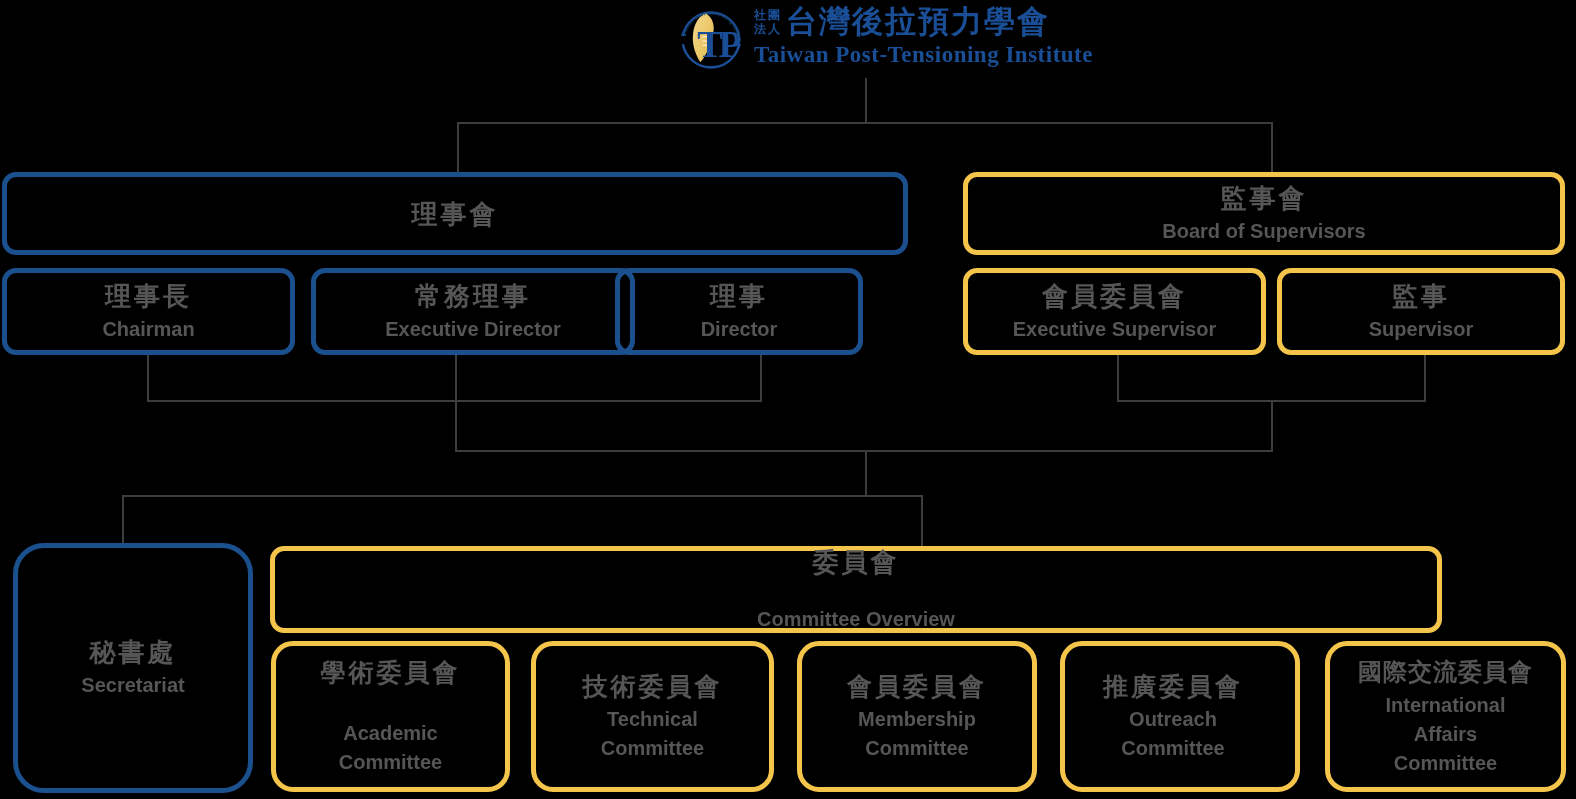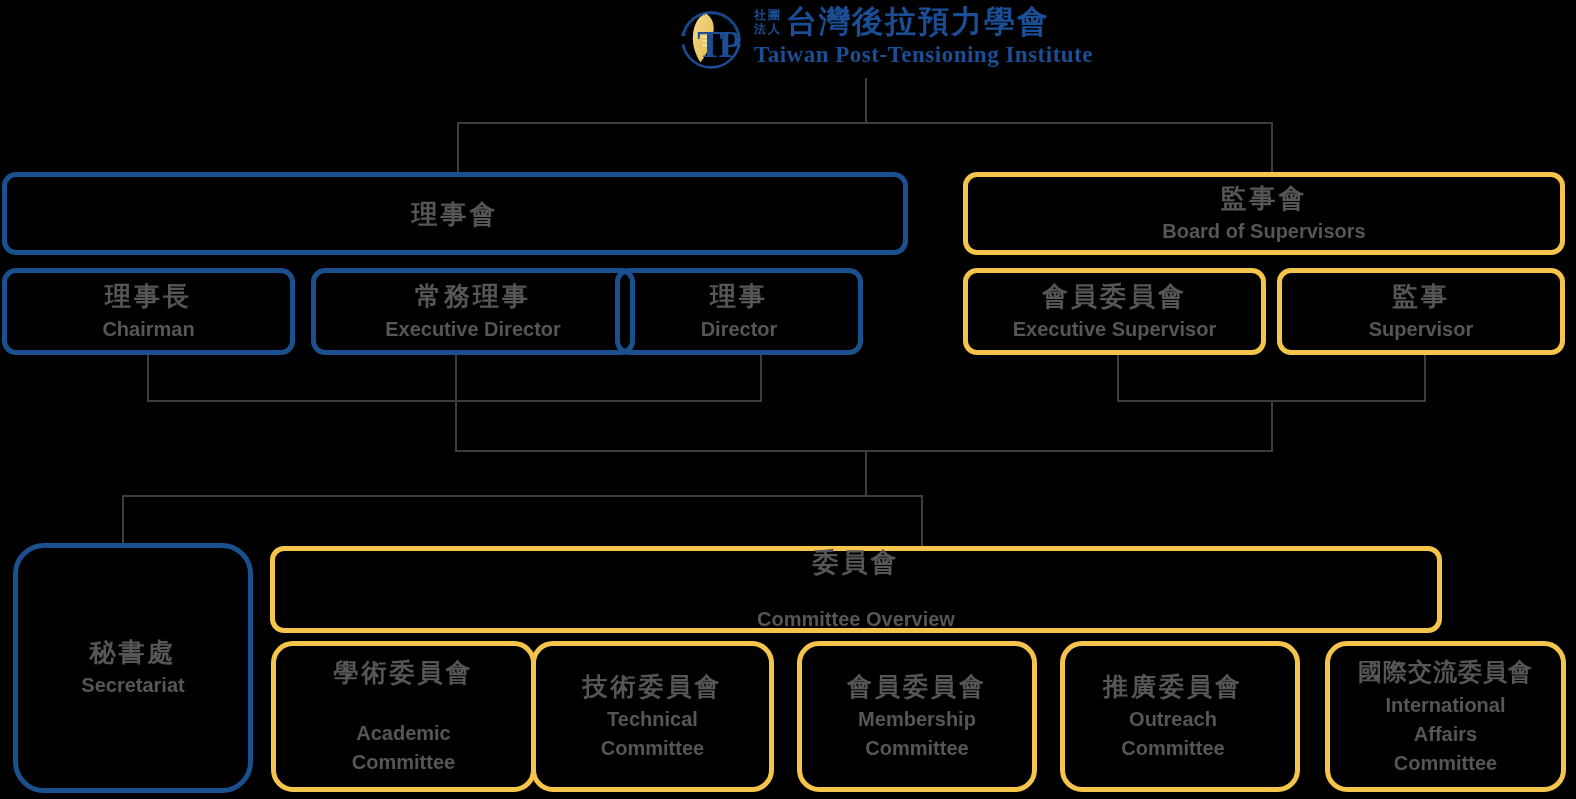--- a/index.html
+++ b/index.html
@@ -149,21 +149,21 @@
 
   <div class="node big-radius" style="left:13px;top:543px;width:240px;height:250px;border-radius:31px;">
     <div class="zh">秘書處</div>
     <div class="en">Secretariat</div>
   </div>
   <div class="node yellow" style="left:270px;top:546px;width:1172px;height:87px;gap:24px;">
     <div class="zh">委員會</div>
     <div class="en">Committee Overview</div>
   </div>
 
-  <div class="node yellow committee" style="left:271px;top:641px;width:265px;height:151px;gap:28px;">
+  <div class="node yellow committee" style="left:271px;top:641px;width:239px;height:151px;gap:28px;">
     <div class="zh">學術委員會</div>
     <div class="en">Academic Committee</div>
   </div>
   <div class="node yellow committee" style="left:531px;top:641px;width:243px;height:151px;">
     <div class="zh">技術委員會</div>
     <div class="en">Technical Committee</div>
   </div>
   <div class="node yellow committee" style="left:797px;top:641px;width:240px;height:151px;">
     <div class="zh">會員委員會</div>
     <div class="en">Membership Committee</div>

